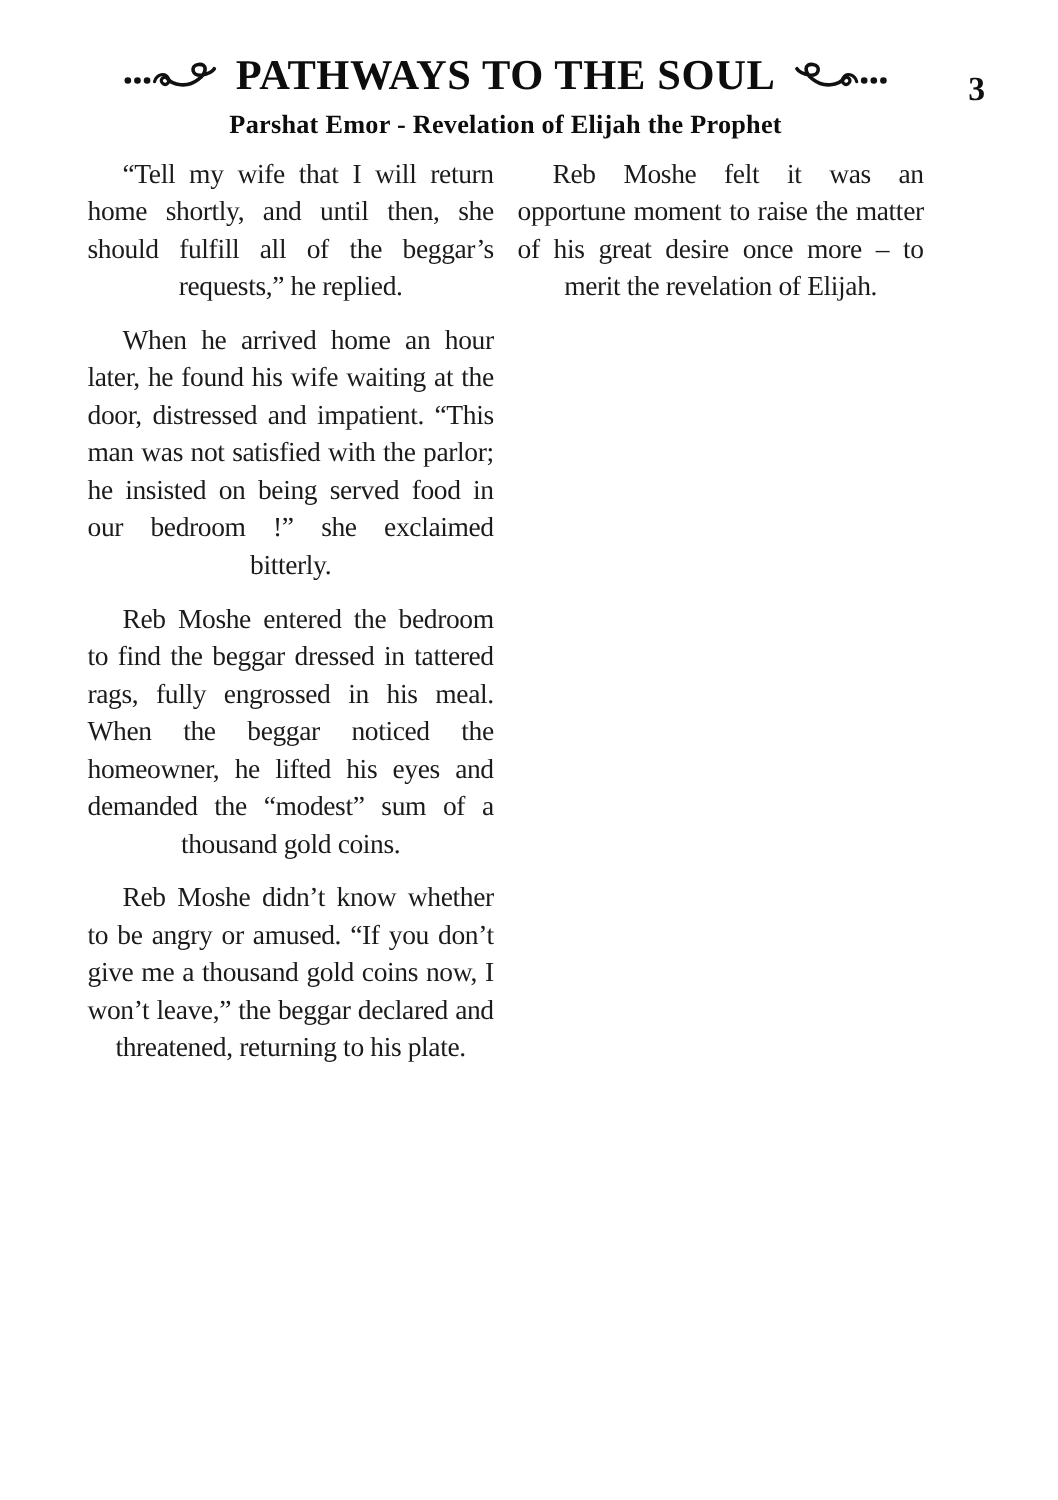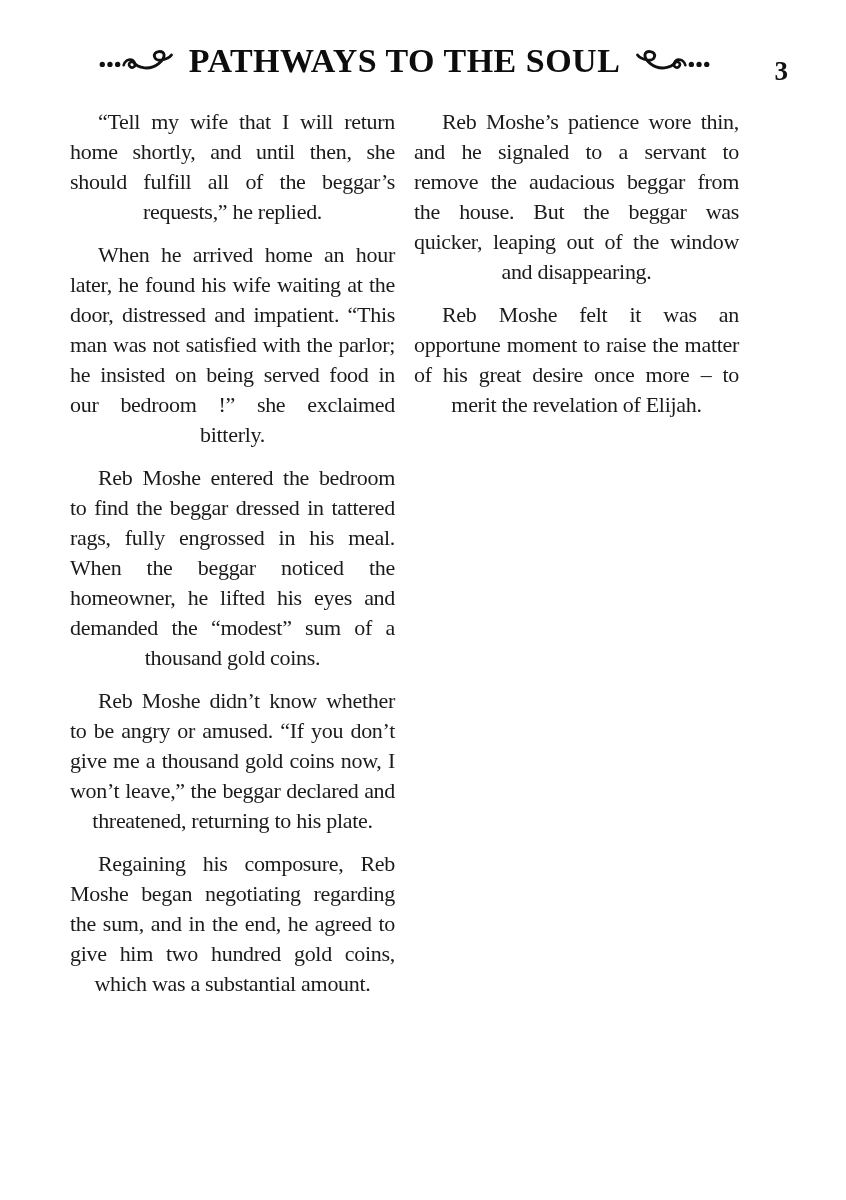--- a/index.html
+++ b/index.html
@@ -52,21 +52,21 @@
     text-align: center;
     font-size: 21px;
     font-weight: 700;
     color: #0d0d0d;
     letter-spacing: 0.2px;
   }
   
   .columns {
     display: flex;
     gap: 19px;
-    margin-top: 27px;
+    margin-top: 12px;
   }
   .col {
     width: 334px;
   }
   .col p {
     margin: 0 0 13px 0;
     font-size: 22px;
     line-height: 30px;
     letter-spacing: -0.3px;
     text-align: justify;
@@ -104,29 +104,28 @@
             <circle cx="23" cy="21" r="3.1"></circle>
           </g>
           <g fill="none" stroke="#111" stroke-linecap="round">
             <path d="M30 22 c 2 -7 10 -9 13 -3 c 2 4 -3 8 -6 4 c -2 -3 1 -6 5 -5" stroke-width="3"></path>
             <path d="M41 18 c 6 8 20 10 30 2 c 9 -7 8 -15 0 -14 c -8 1 -6 11 3 10 c 6 -1 10 -3 12 -6" stroke-width="3.4"></path>
           </g>
         </svg>
       </span>
     </div>
     <div class="page-number">3</div>
+    <h2 class="subtitle">Parshat Emor - Revelation of Elijah the Prophet</h2>
   </header>
 
   <main class="columns">
     <section class="col">
       <p>“Tell my wife that I will return home shortly, and until then, she should fulfill all of the beggar’s requests,” he replied.</p>
       <p>When he arrived home an hour later, he found his wife waiting at the door, distressed and impatient. “This man was not satisfied with the parlor; he insisted on being served food in our bedroom !” she exclaimed bitterly.</p>
       <p>Reb Moshe entered the bedroom to find the beggar dressed in tattered rags, fully engrossed in his meal. When the beggar noticed the homeowner, he lifted his eyes and demanded the “modest” sum of a thousand gold coins.</p>
       <p>Reb Moshe didn’t know whether to be angry or amused. “If you don’t give me a thousand gold coins now, I won’t leave,” the beggar declared and threatened, returning to his plate.</p>
-      <p>Regaining his composure, Reb Moshe began negotiating regarding the sum, and in the end, he agreed to give him two hundred gold coins, which was a substantial amount.</p>
     </section>
     <section class="col">
-      <p>Reb Moshe’s patience wore thin, and he signaled to a servant to remove the audacious beggar from the house. But the beggar was quicker, leaping out of the window and disappearing.</p>
       <p>Reb Moshe felt it was an opportune moment to raise the matter of his great desire once more – to merit the revelation of Elijah.</p>
     </section>
   </main>
 
 </div>
 
 </body></html>

